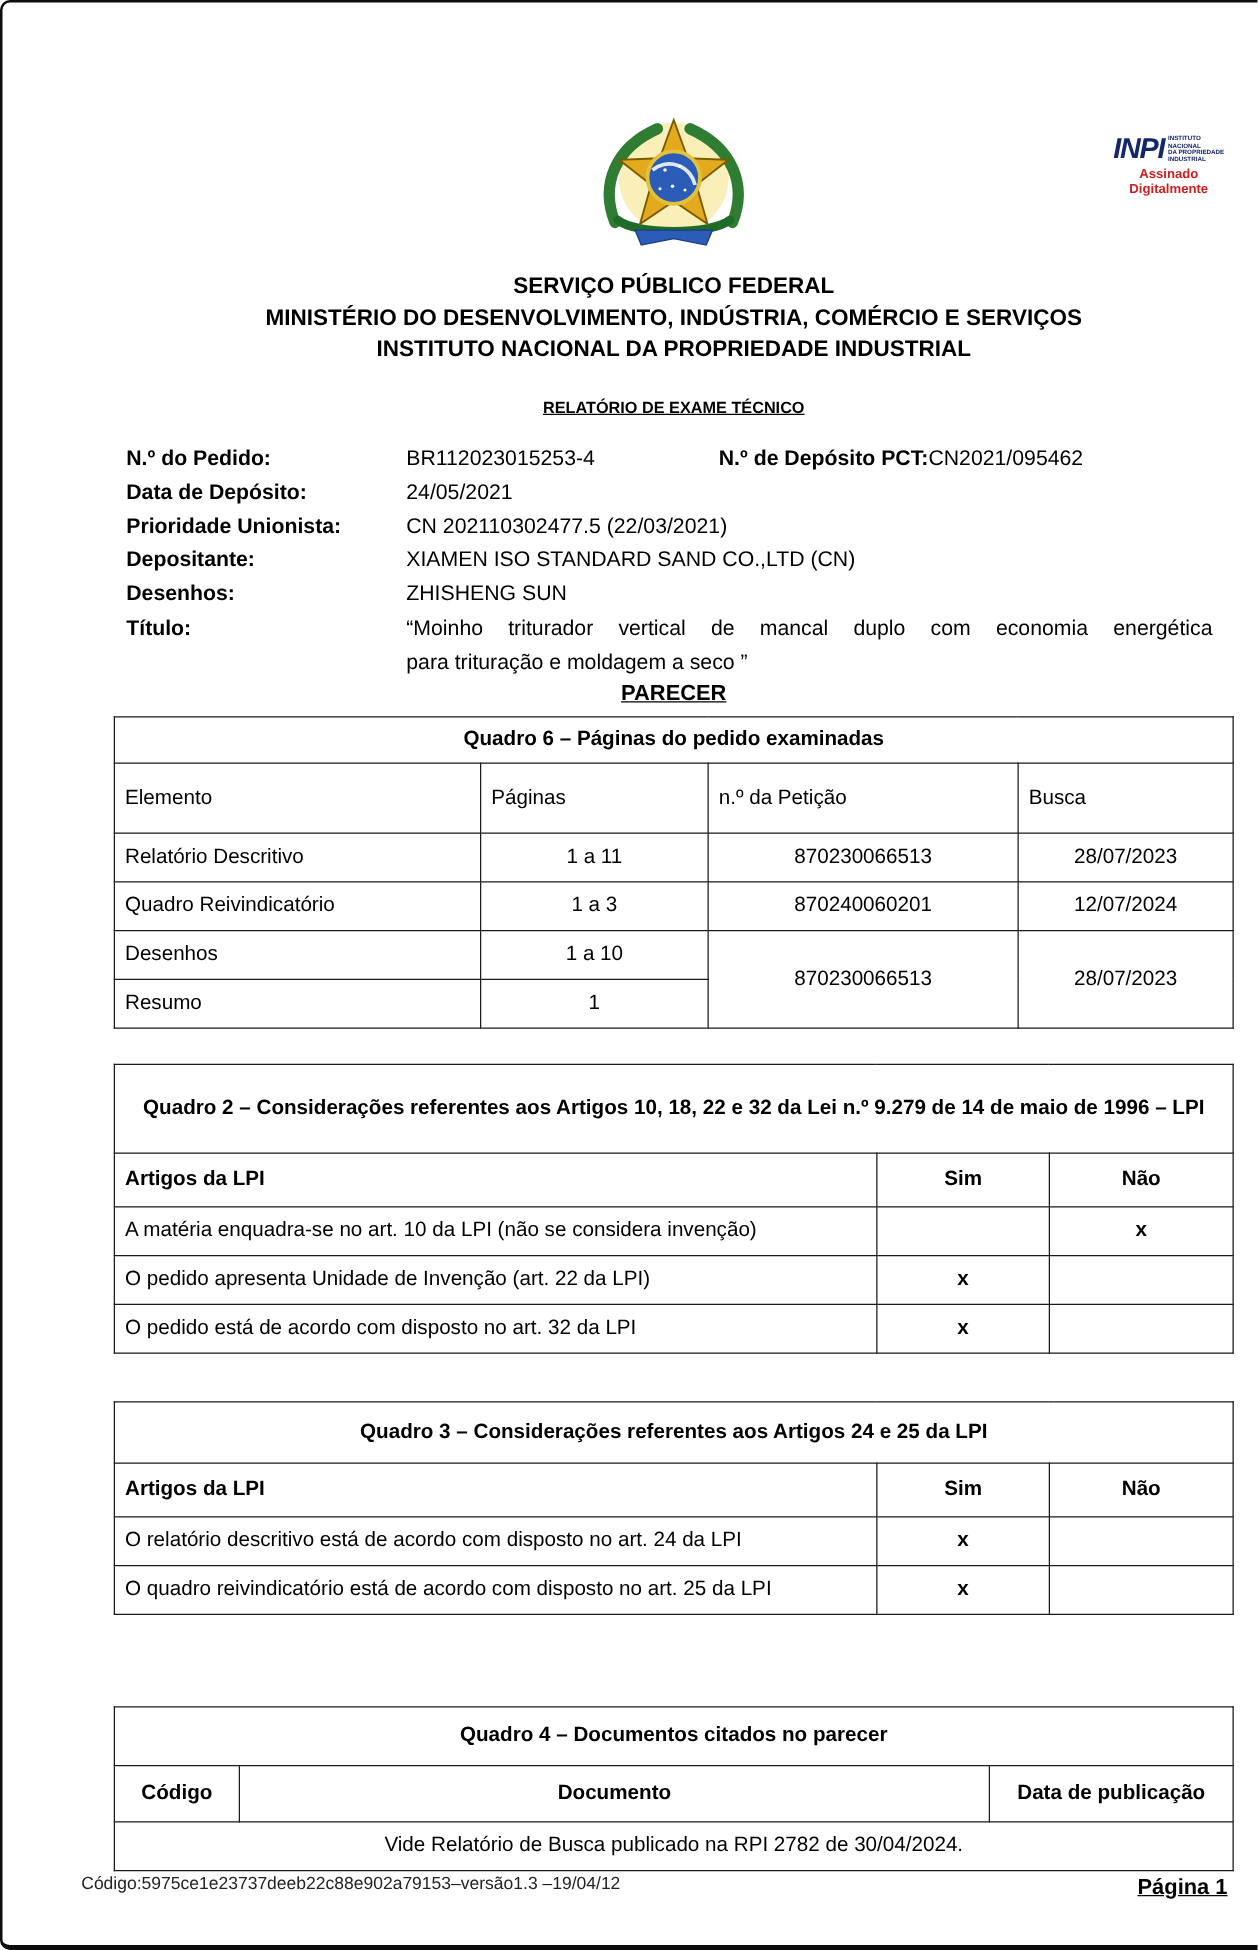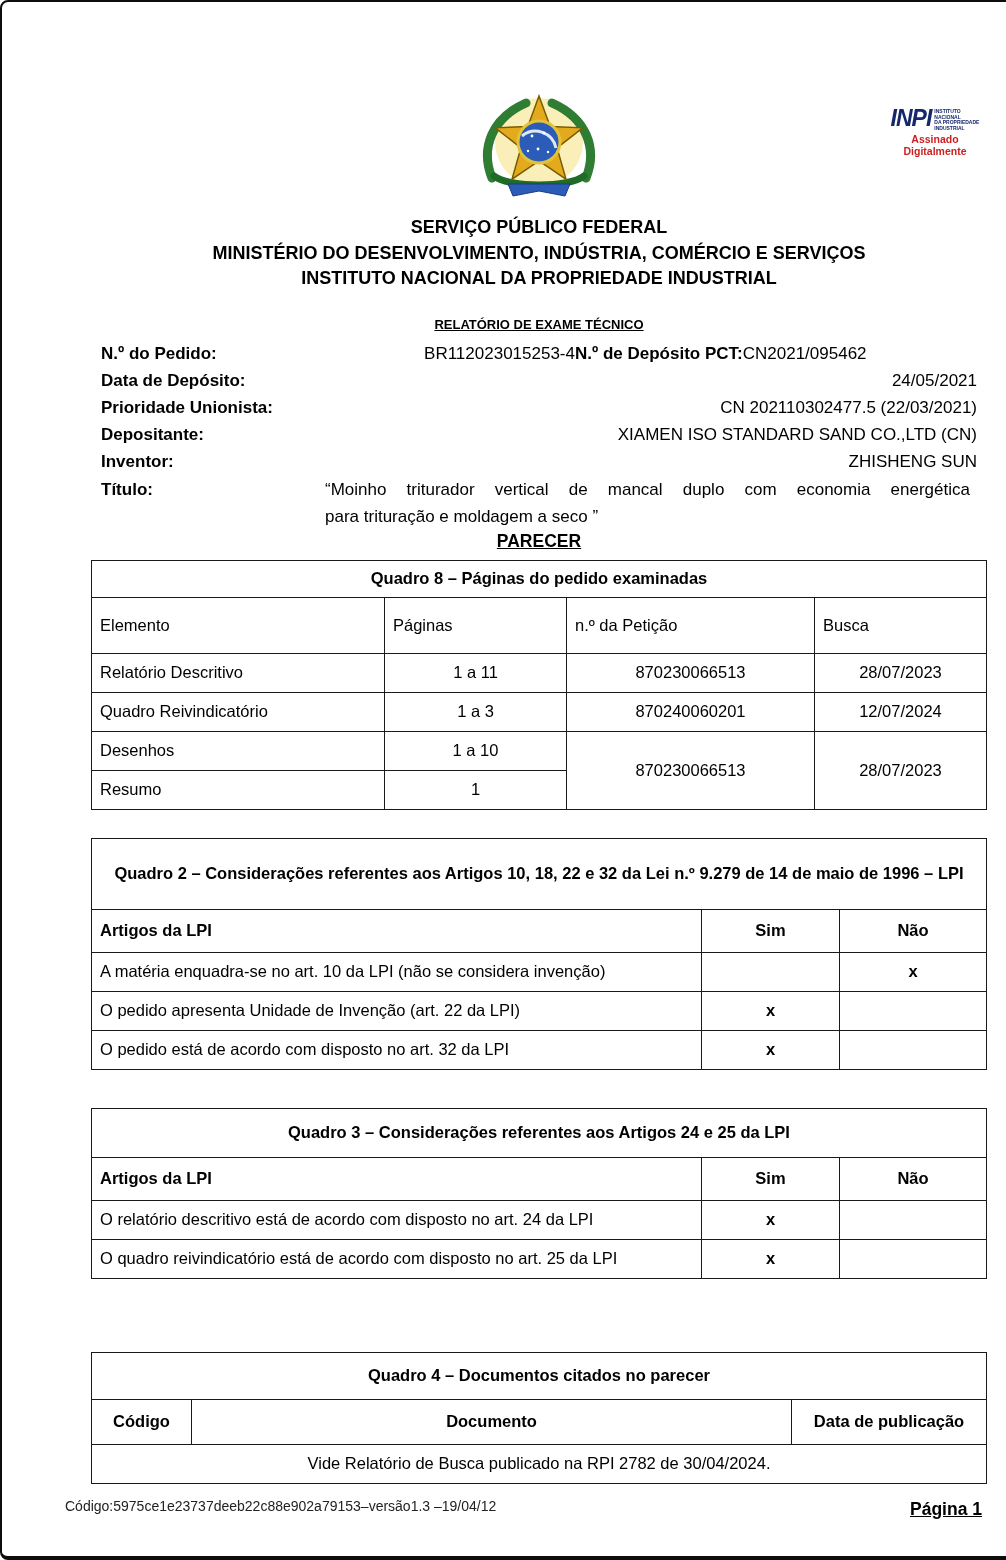--- a/index.html
+++ b/index.html
@@ -28,24 +28,24 @@
     color:#15276b; line-height:20px;
   }
   .inpi-tagline { text-align:left; font-weight:bold; color:#15276b; font-size:5px; line-height:5.5px; padding-top:1px; }
   .inpi-signed { margin-top:2px; font-weight:bold; color:#cc1f1f; font-size:10.5px; line-height:12px; }
 
   .org-lines { margin-top:9px; text-align:center; font-weight:bold; font-size:18px; line-height:25.5px; }
 
   
   .report-title { margin-top:25px; text-align:center; font-weight:bold; font-size:13px; text-decoration:underline; }
 
-  .fields { margin:8px 63px 0 63px; font-size:17px; }
+  .fields { margin:20px 63px 0 63px; font-size:17px; }
   .field-row { display:flex; line-height:27.2px; }
   .f-label { width:224px; flex:0 0 224px; font-weight:bold; }
-  .f-value { flex:1;text-align:right; }
+  .f-value { flex:1; }
   .f-value-fixed { width:250px; flex:0 0 250px; }
   .f-label2 { font-weight:bold; }
   .titulo-lines { flex:1; max-width:645px; }
   .titulo-l1 { text-align:justify; text-align-last:justify; }
 
   .parecer { margin-top:1px; text-align:center; font-weight:bold; font-size:17.5px; text-decoration:underline; }
 
   
   table { border-collapse:collapse; margin:0 auto; width:895px; table-layout:fixed; font-size:16.5px; }
   td, th { border:1.5px solid #1a1a1a; padding:0 8px; vertical-align:middle; font-weight:normal; }
@@ -136,21 +136,21 @@
     </div>
     <div class="field-row">
       <span class="f-label">Prioridade Unionista:</span>
       <span class="f-value">CN 202110302477.5 (22/03/2021)</span>
     </div>
     <div class="field-row">
       <span class="f-label">Depositante:</span>
       <span class="f-value">XIAMEN ISO STANDARD SAND CO.,LTD (CN)</span>
     </div>
     <div class="field-row">
-      <span class="f-label">Inventor:</span>
+      <span class="f-label">Desenhos:</span>
       <span class="f-value">ZHISHENG SUN</span>
     </div>
     <div class="field-row">
       <span class="f-label">Título:</span>
       <span class="titulo-lines">
         <span class="titulo-l1" style="display:block">“Moinho triturador vertical de mancal duplo com economia energética</span>
         <span style="display:block">para trituração e moldagem a seco ”</span>
       </span>
     </div>
   </div>
@@ -159,21 +159,21 @@
 
   <table class="q1">
     <colgroup>
         <col style="width:293px">
         <col style="width:182px">
         <col style="width:248px">
         <col style="width:172px">
       </colgroup>
     <tbody>
         <tr class="t-title">
-      <td colspan="4">Quadro 8 – Páginas do pedido examinadas</td>
+      <td colspan="4">Quadro 6 – Páginas do pedido examinadas</td>
     </tr>
     <tr class="t-head">
       <td>Elemento</td>
       <td>Páginas</td>
       <td>n.º da Petição</td>
       <td>Busca</td>
     </tr>
     <tr class="t-row">
       <td class="c-left">Relatório Descritivo</td>
       <td class="c-center">1 a 11</td>

